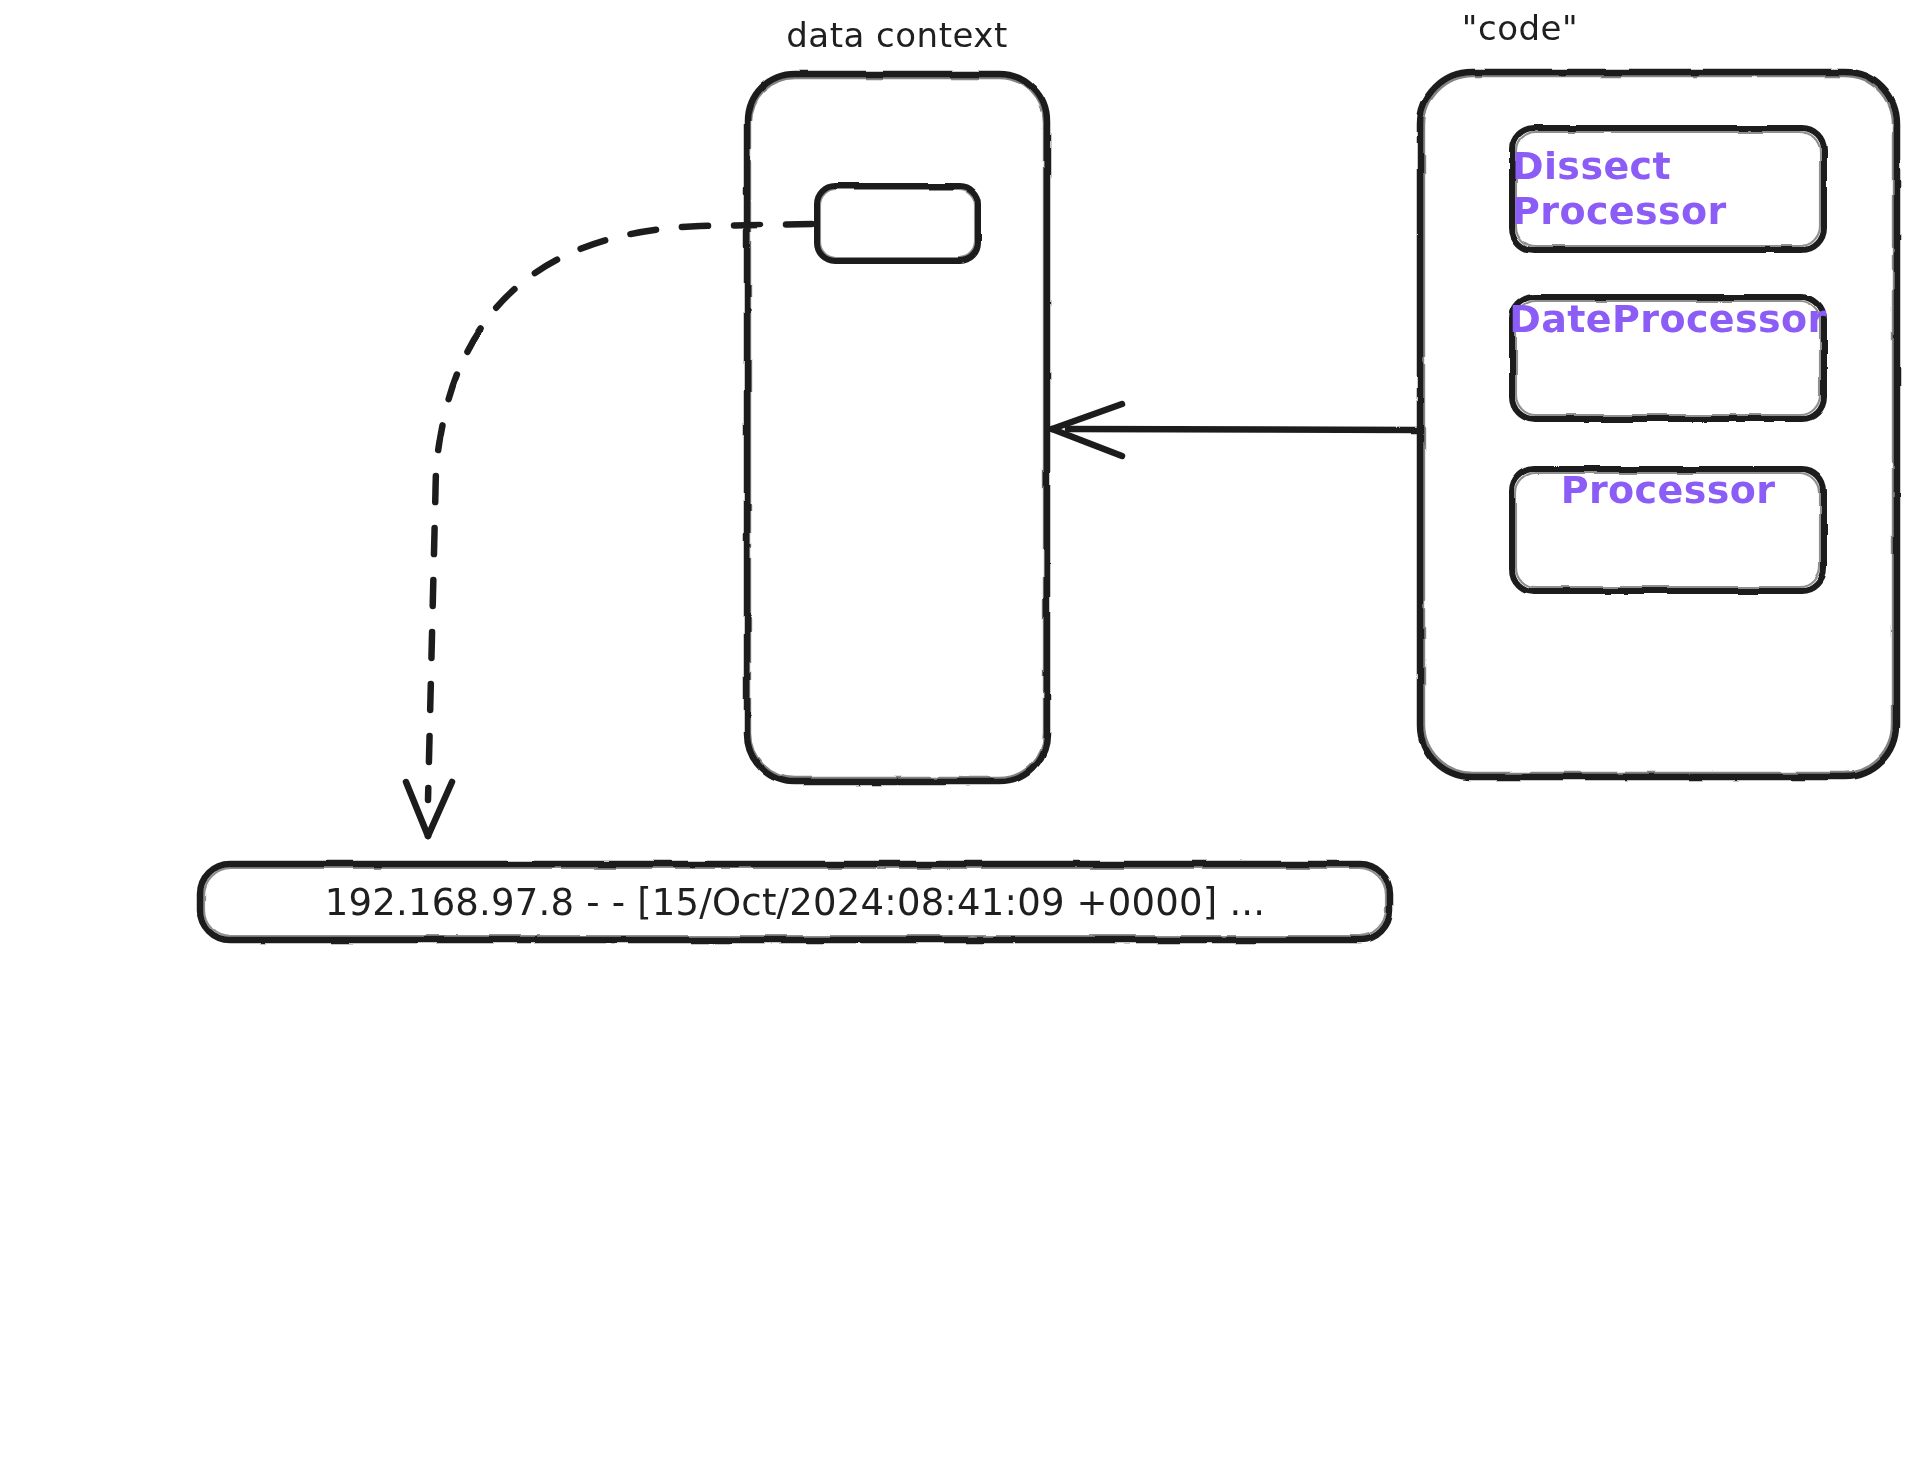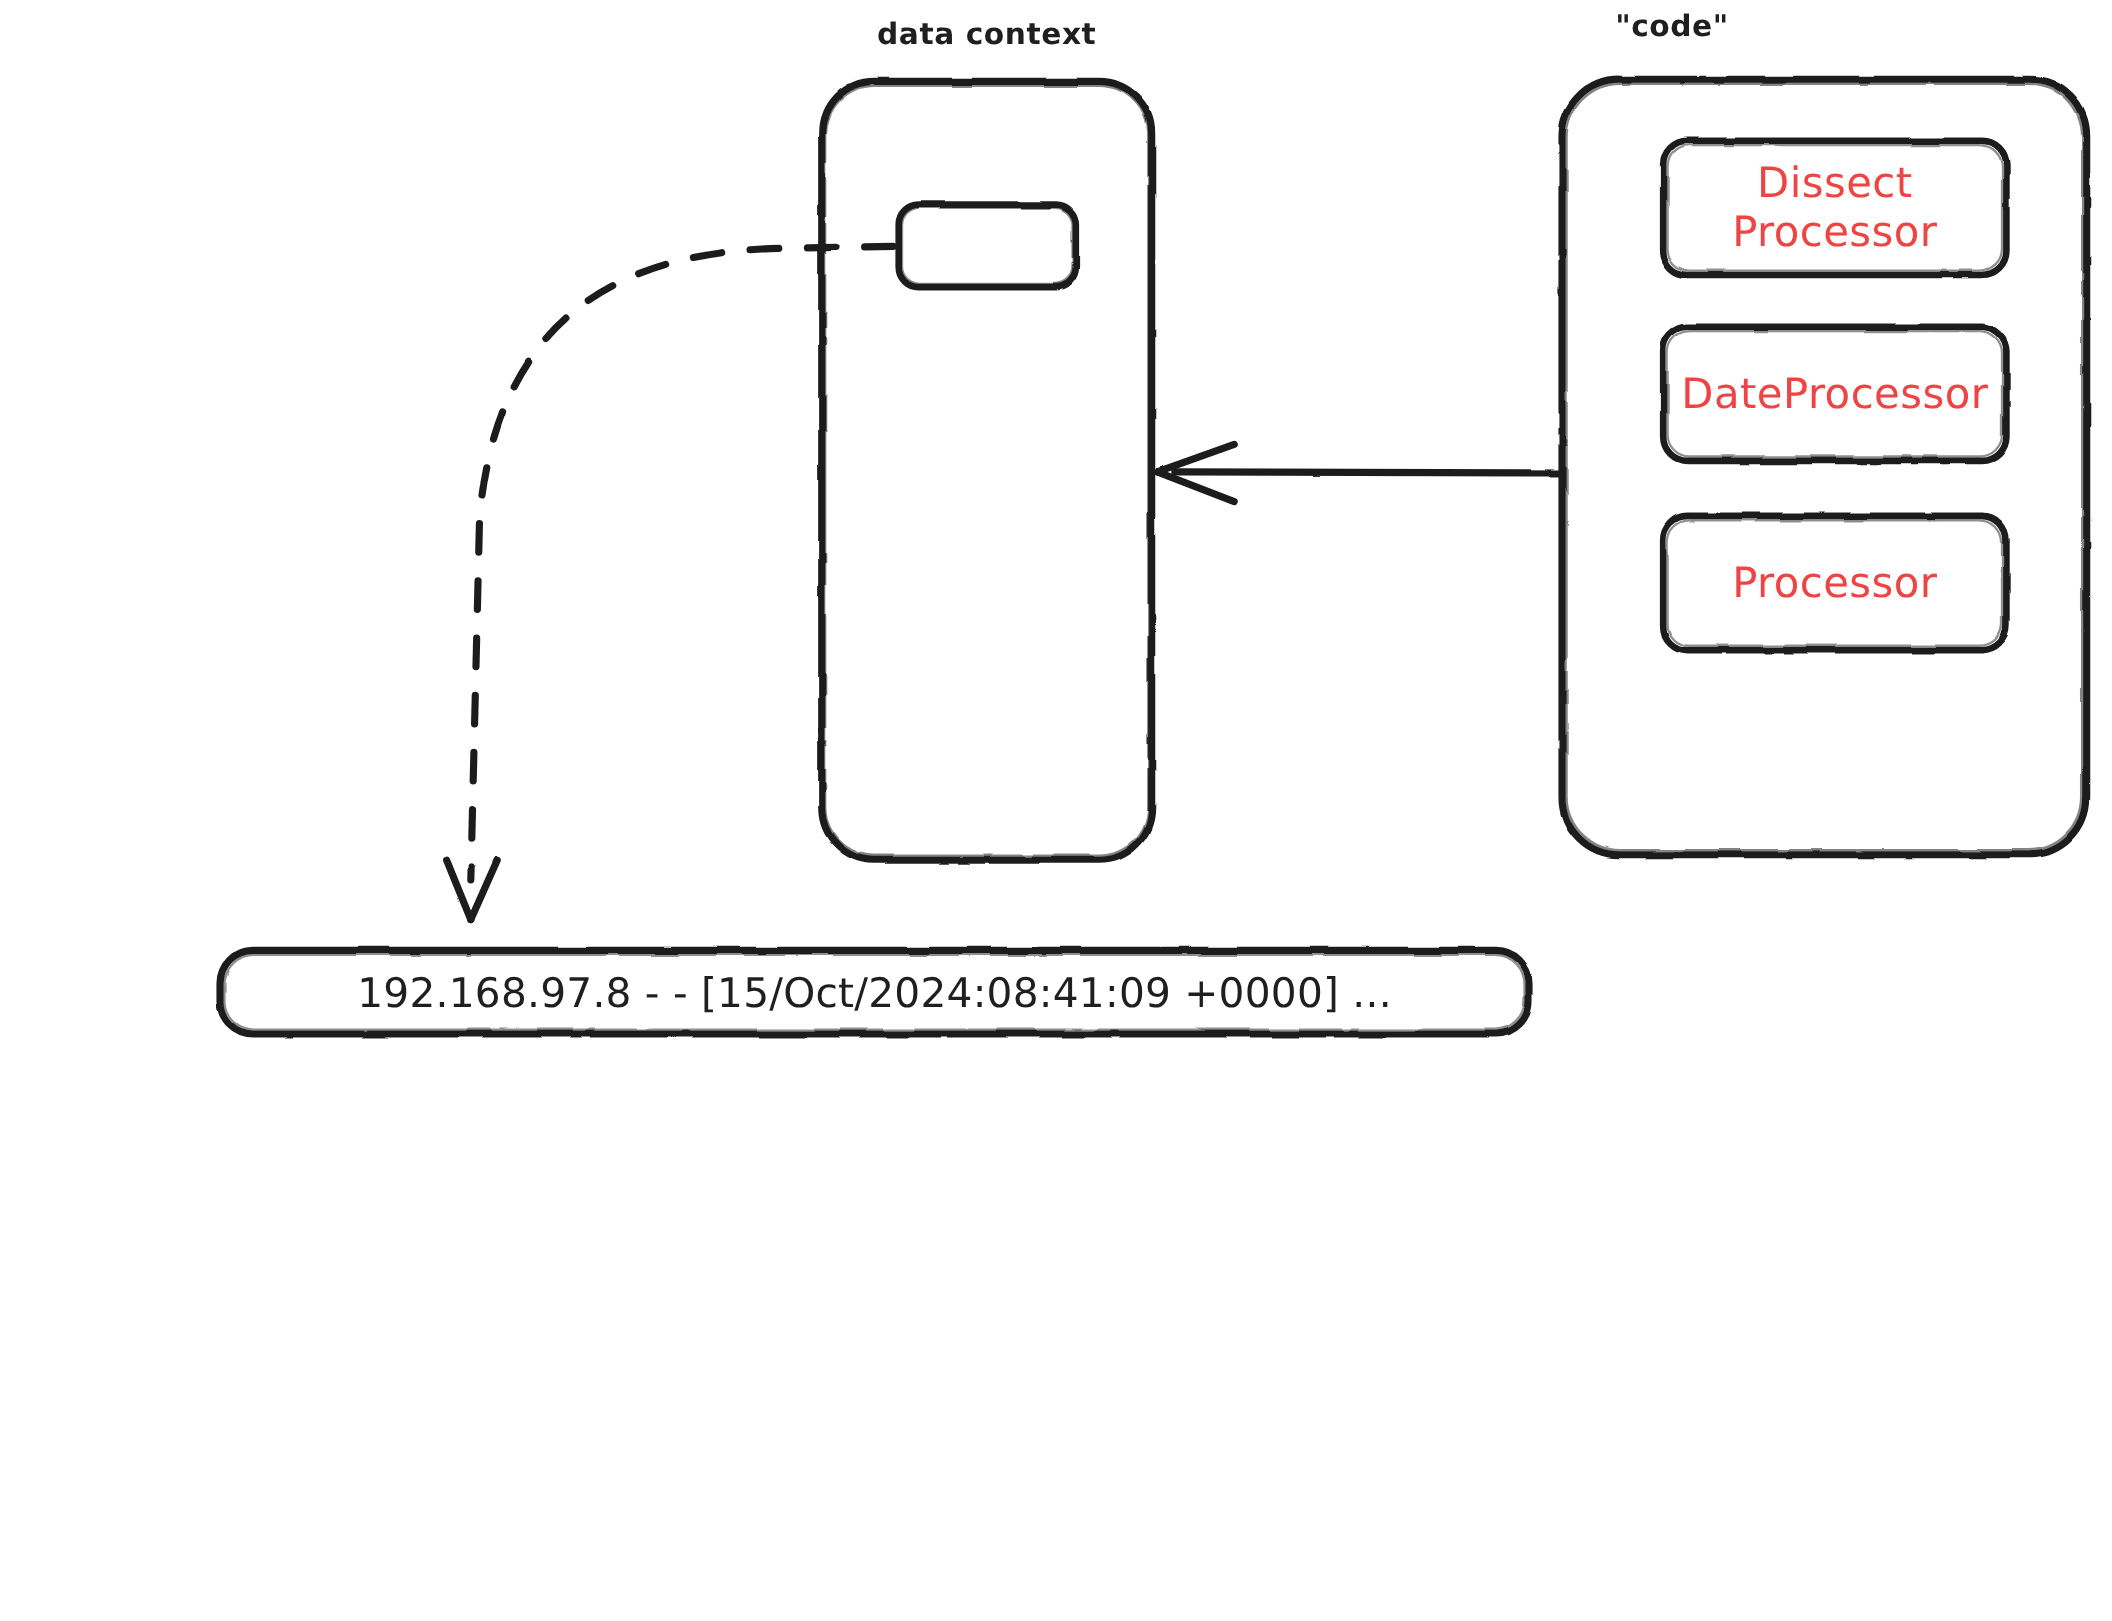--- a/index.html
+++ b/index.html
@@ -27,35 +27,36 @@
     pointer-events: none;
   }
   .label {
     position: absolute;
     color: #1f1f1f;
     font-family: "DejaVu Sans", sans-serif;
     white-space: nowrap;
     letter-spacing: 0.5px;
   }
   .container-title {
-    font-size: 27px;
-    font-weight: 700;
+    font-size: 34px;
+    font-weight: 400;
     line-height: 1;
   }
   .node-label {
     position: absolute;
     display: flex;
-    align-items: center;
+    align-items: flex-start;
     justify-content: center;
     text-align: center;
-    color: #ef4444;
+    color: #8b5cf6;
     font-size: 38px;
     line-height: 1.12;
     letter-spacing: 0.4px;
     font-family: "DejaVu Sans", sans-serif;
+    font-weight: bold;
   }
   .node-label.two-line {
     line-height: 1.18;
   }
   .log-label {
     position: absolute;
     display: flex;
     align-items: center;
     justify-content: center;
     color: #1f1f1f;

